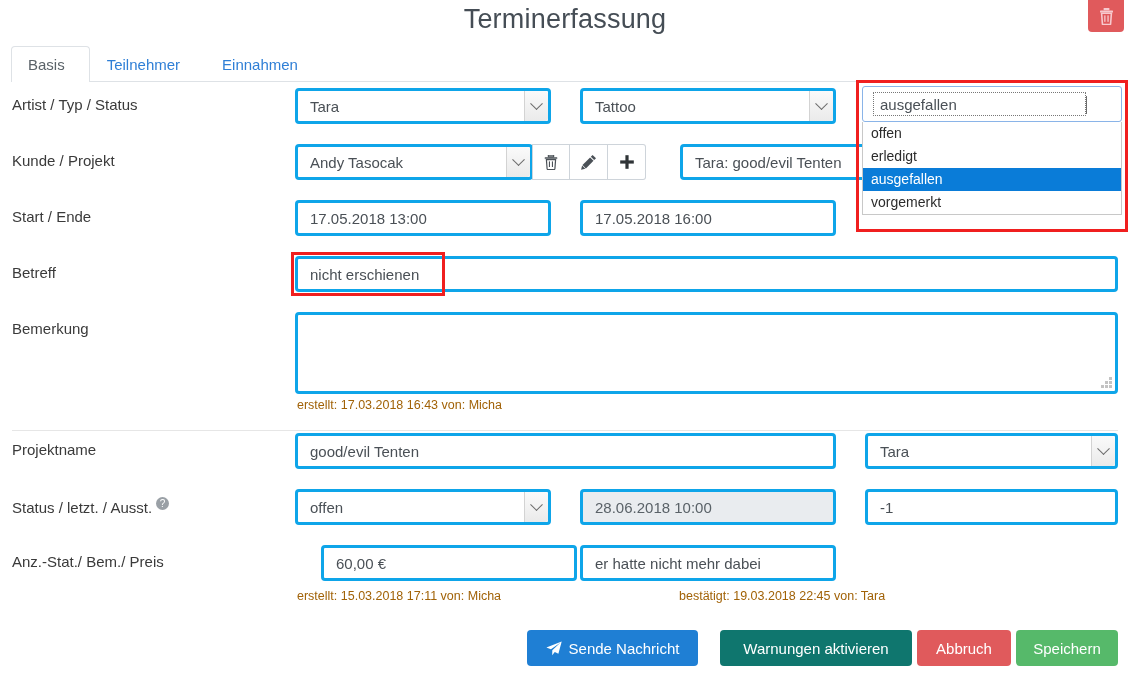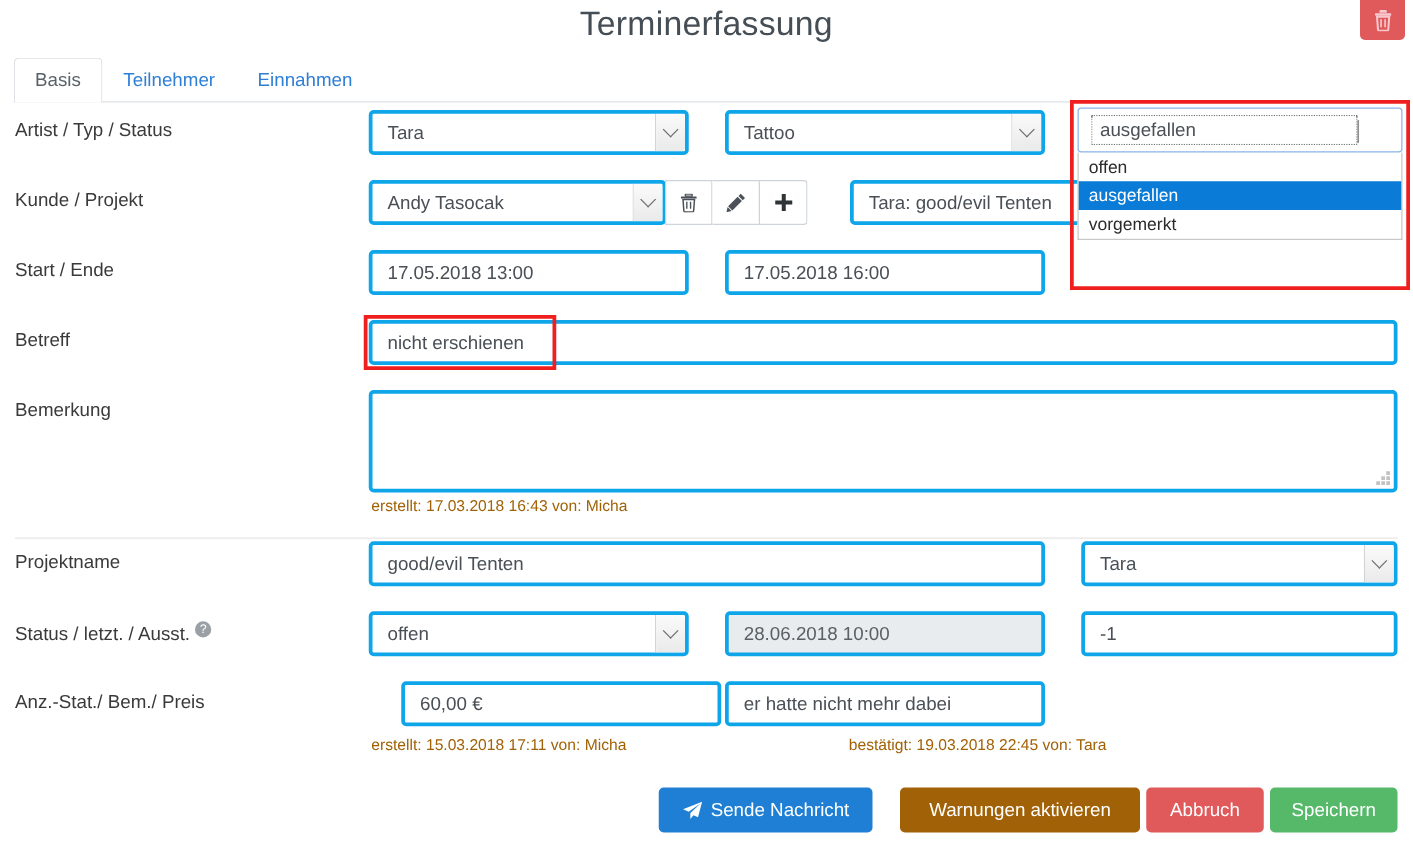--- a/index.html
+++ b/index.html
@@ -30,21 +30,21 @@
   .delete-btn svg { display:block; }
 
   
   .tabs {
     position: absolute; left: 11px; top: 46px;
     width: 1108px; height: 36px;
     border-bottom: 1px solid #dee2e6;
     display: flex; align-items: flex-end;
   }
   .tab {
-    padding: 8px 16px 8px 16px;
+    padding: 8px 24px 8px 16px;
     font-size: 15px; line-height: 19px;
     color: #2f7fd6; cursor: pointer;
     border: 1px solid transparent;
     border-bottom: none;
     background: transparent;
     margin-bottom: -1px;
     border-radius: 4px 4px 0 0;
   }
   .tab.active {
     color: #5a6268; background: #fff;
@@ -343,37 +343,38 @@
 
   </div>
 
   <div class="dd-wrap">
     <div class="dd-closed">
       <span class="val">ausgefallen</span>
       <span class="arrowbox"><i class="chev"></i></span>
     </div>
     <div class="dd-list">
       <div class="dd-item">offen</div>
+      <div class="dd-item">erledigt</div>
       <div class="dd-item sel-hl">ausgefallen</div>
       <div class="dd-item">vorgemerkt</div>
     </div>
   </div>
 
   <div class="redbox" style="left:856px; top:80px; width:272px; height:152px;"></div>
   <div class="redbox" style="left:291px; top:252px; width:154px; height:44px;"></div>
 
   <div class="footer">
     <button class="btn" style="left:527px; width:171px; background:#1f7fd4;">
       <svg width="16" height="15" viewBox="0 0 16 15">
         <path d="M15.7 0.4 L0.4 6.4 l4.5 1.9 L14.6 1.6 L6.3 9.3 l-0.1 4.9 l2.6 -3.1 l3.6 1.6 z" fill="#ffffff"></path>
       </svg>
       <span>Sende Nachricht</span>
     </button>
 
-    <button class="btn" style="left:720px; width:192px; background:#a16207;">
+    <button class="btn" style="left:720px; width:192px; background:#0f766e;">
       <span>Warnungen aktivieren</span>
     </button>
 
     <button class="btn" style="left:1016px; width:102px; background:#56b96a;">
       <span>Speichern</span>
     </button>
 
     <button class="btn" style="left:917px; width:94px; background:#e05a5c;">
       <span>Abbruch</span>
     </button>

